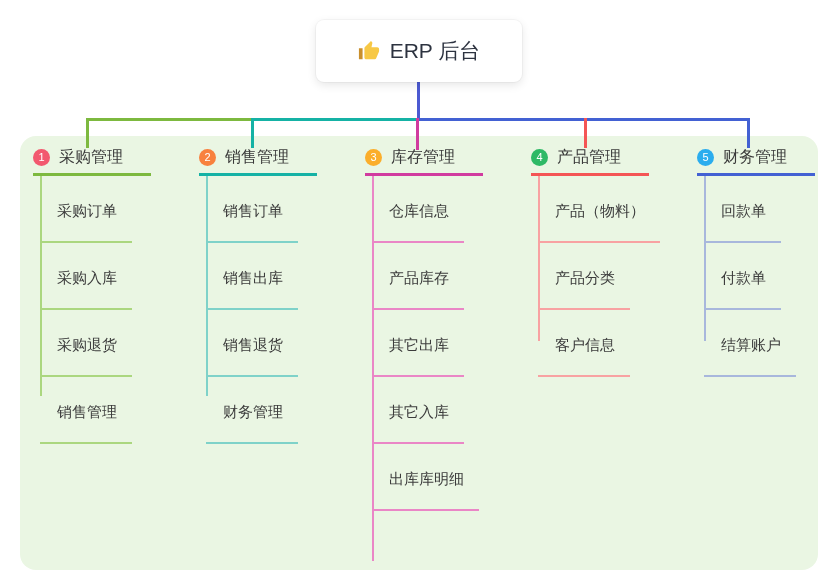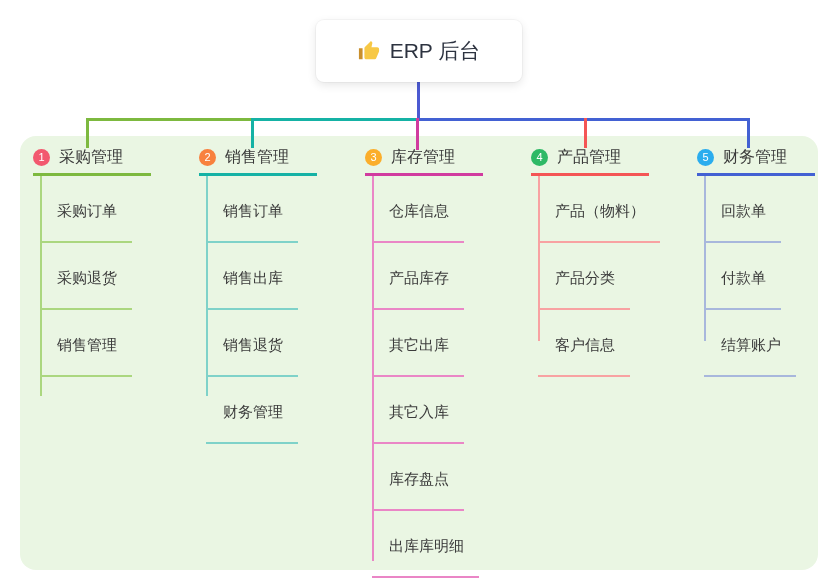--- a/index.html
+++ b/index.html
@@ -72,20 +72,21 @@
   </div>
 
   <div class="branch b1" style="--strong: #7db93f; --tint: #abd77f; --badge: #f2596f;">
     <div class="branch-title">
       <span class="badge">1</span>
       <span>采购管理</span>
     </div>
     <div class="children">
       <div class="trunk"></div>
       <div class="child">采购订单</div>
+      <div class="child">采购入库</div>
       <div class="child">采购退货</div>
       <div class="child">销售管理</div>
     </div>
   </div>
 
   <div class="branch b2" style="--strong: #15b2a5; --tint: #7fd2c9; --badge: #f8813e;">
     <div class="branch-title">
       <span class="badge">2</span>
       <span>销售管理</span>
     </div>
@@ -102,21 +103,20 @@
     <div class="branch-title">
       <span class="badge">3</span>
       <span>库存管理</span>
     </div>
     <div class="children">
       <div class="trunk"></div>
       <div class="child">仓库信息</div>
       <div class="child">产品库存</div>
       <div class="child">其它出库</div>
       <div class="child">其它入库</div>
-      <div class="child">库存盘点</div>
       <div class="child">出库库明细</div>
     </div>
   </div>
 
   <div class="branch b4" style="--strong: #f45555; --tint: #f8a2a2; --badge: #2eb966;">
     <div class="branch-title">
       <span class="badge">4</span>
       <span>产品管理</span>
     </div>
     <div class="children">

